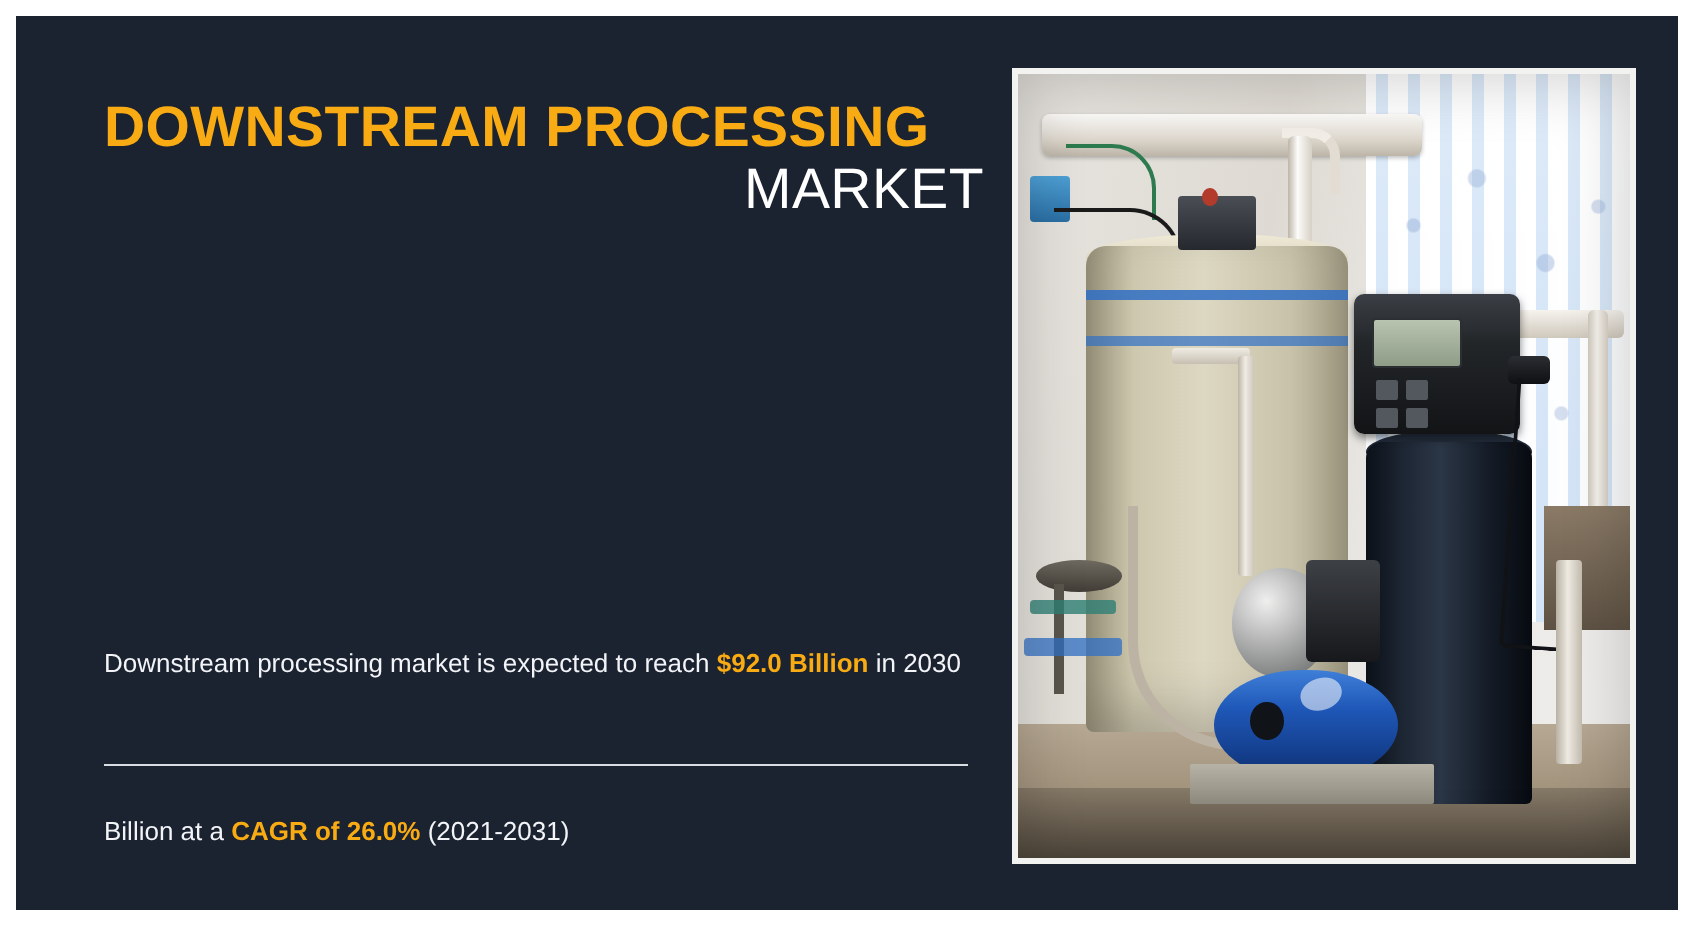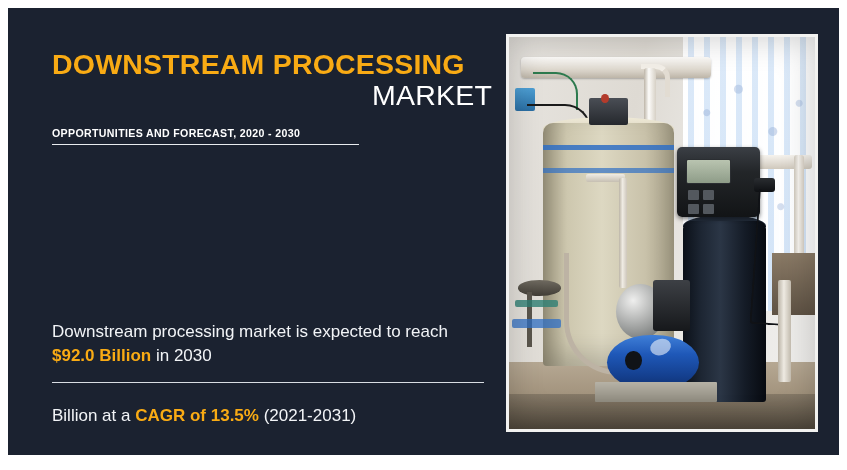--- a/index.html
+++ b/index.html
@@ -30,21 +30,21 @@
   #subtitle-wrap{
     position:absolute;left:8px;top:119px;width:307px;
     border-bottom:1.6px solid #e9ecef;padding-bottom:5px;
   }
   #subtitle{
     color:#ffffff;font-size:10.6px;font-weight:bold;letter-spacing:.35px;
     white-space:nowrap;
   }
   #body-block{position:absolute;left:8px;top:312px;width:440px;}
   .body-line{
-    color:#f2f4f7;font-size:17px;line-height:24px;font-weight:normal;
+    color:#f2f4f7;font-size:13px;line-height:24px;font-weight:normal;
   }
   .hl{color:#f9ab14;font-weight:bold;}
   #divider{
     position:absolute;left:8px;top:374px;width:432px;height:1.4px;
     background:#d9dde3;
   }
   #cagr-block{position:absolute;left:8px;top:396px;width:440px;}
   
   #photo-frame{
     position:absolute;left:498px;top:26px;
@@ -188,32 +188,29 @@
 
 <div id="banner">
 
   <div id="text-col">
 
     <div id="title-block">
       <div class="t-line" id="title-main">DOWNSTREAM PROCESSING</div>
       <div class="t-line" id="title-sub">MARKET</div>
     </div>
 
-    <div id="subtitle-wrap">
-      <div id="subtitle">OPPORTUNITIES AND FORECAST, 2020 - 2030</div>
-    </div>
 
     <div id="body-block">
       <div class="body-line"><span>Downstream processing market is expected to reach </span><span class="hl">$92.0 Billion</span><span> in 2030</span></div>
     </div>
 
     <div id="divider"></div>
 
     <div id="cagr-block">
-      <div class="body-line"><span>Billion at a </span><span class="hl">CAGR of 13.5%</span><span> (2021-2031)</span></div>
+      <div class="body-line"><span>Billion at a </span><span class="hl">CAGR of 26.0%</span><span> (2021-2031)</span></div>
     </div>
 
   </div>
 
   <div id="photo-frame">
     <div id="photo">
       <div class="p" id="wall"></div>
       <div class="p" id="window"></div>
       <div class="p" id="curtain"></div>
       <div class="p" id="curtain-floral"></div>

